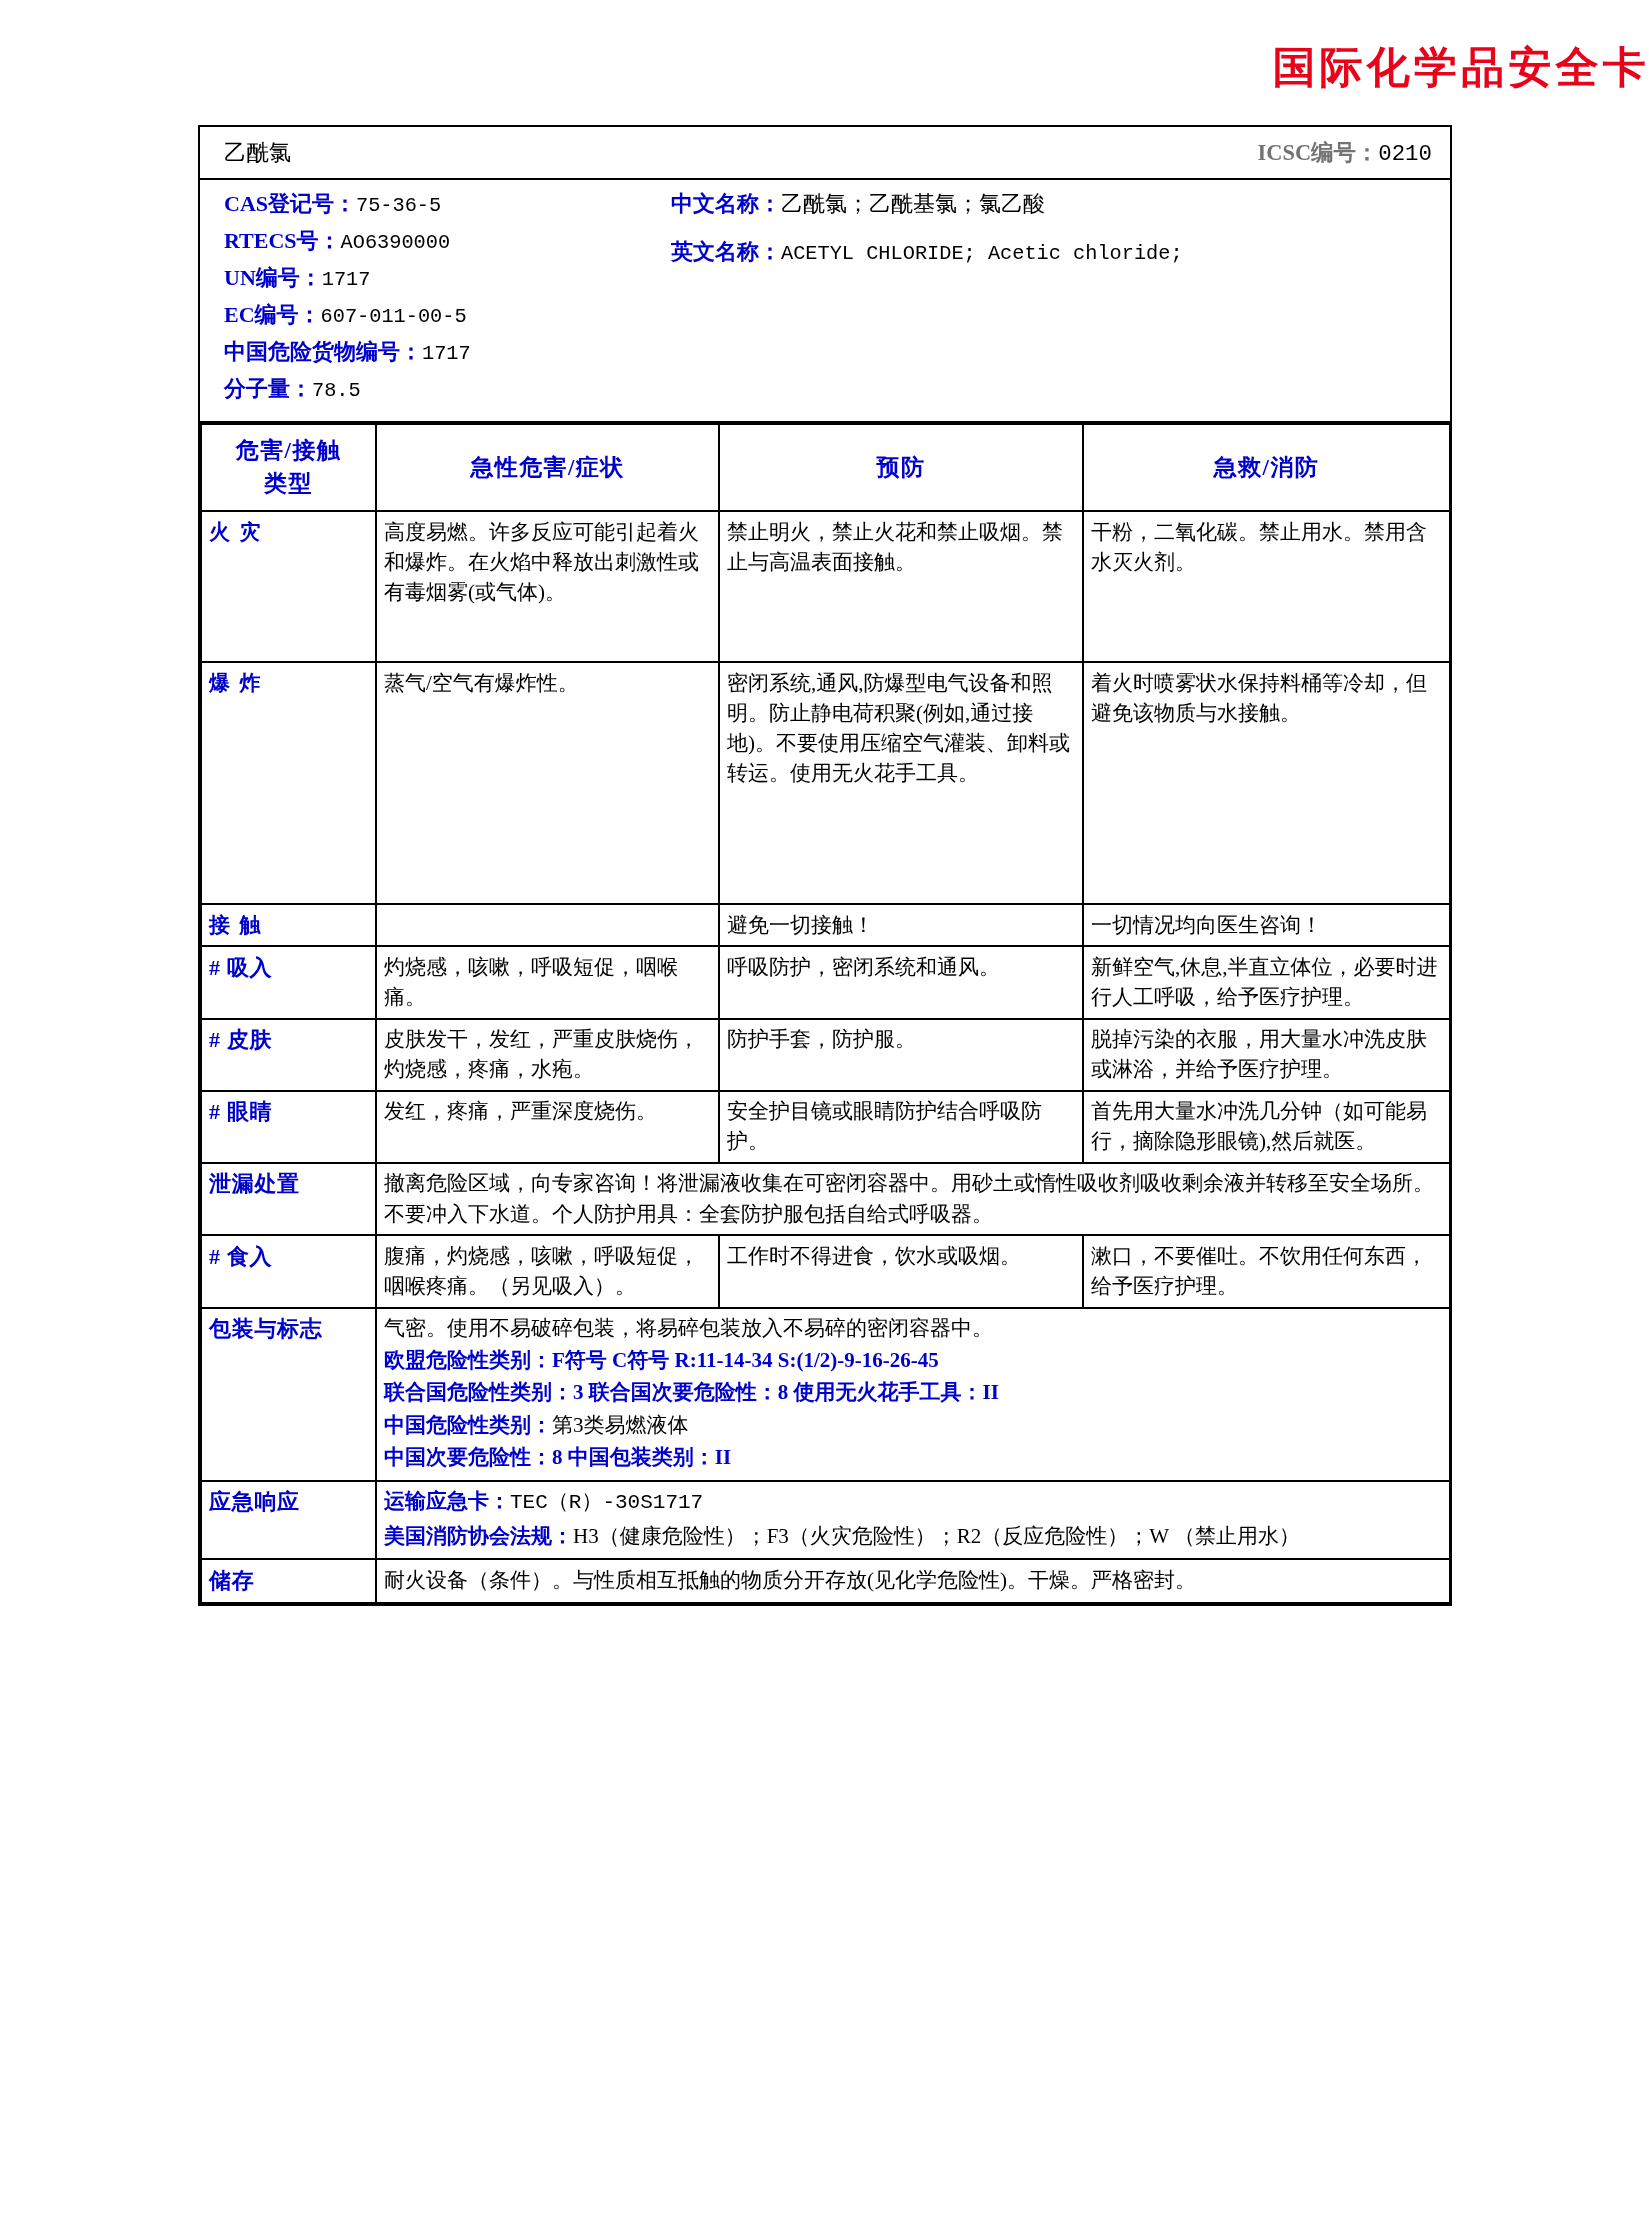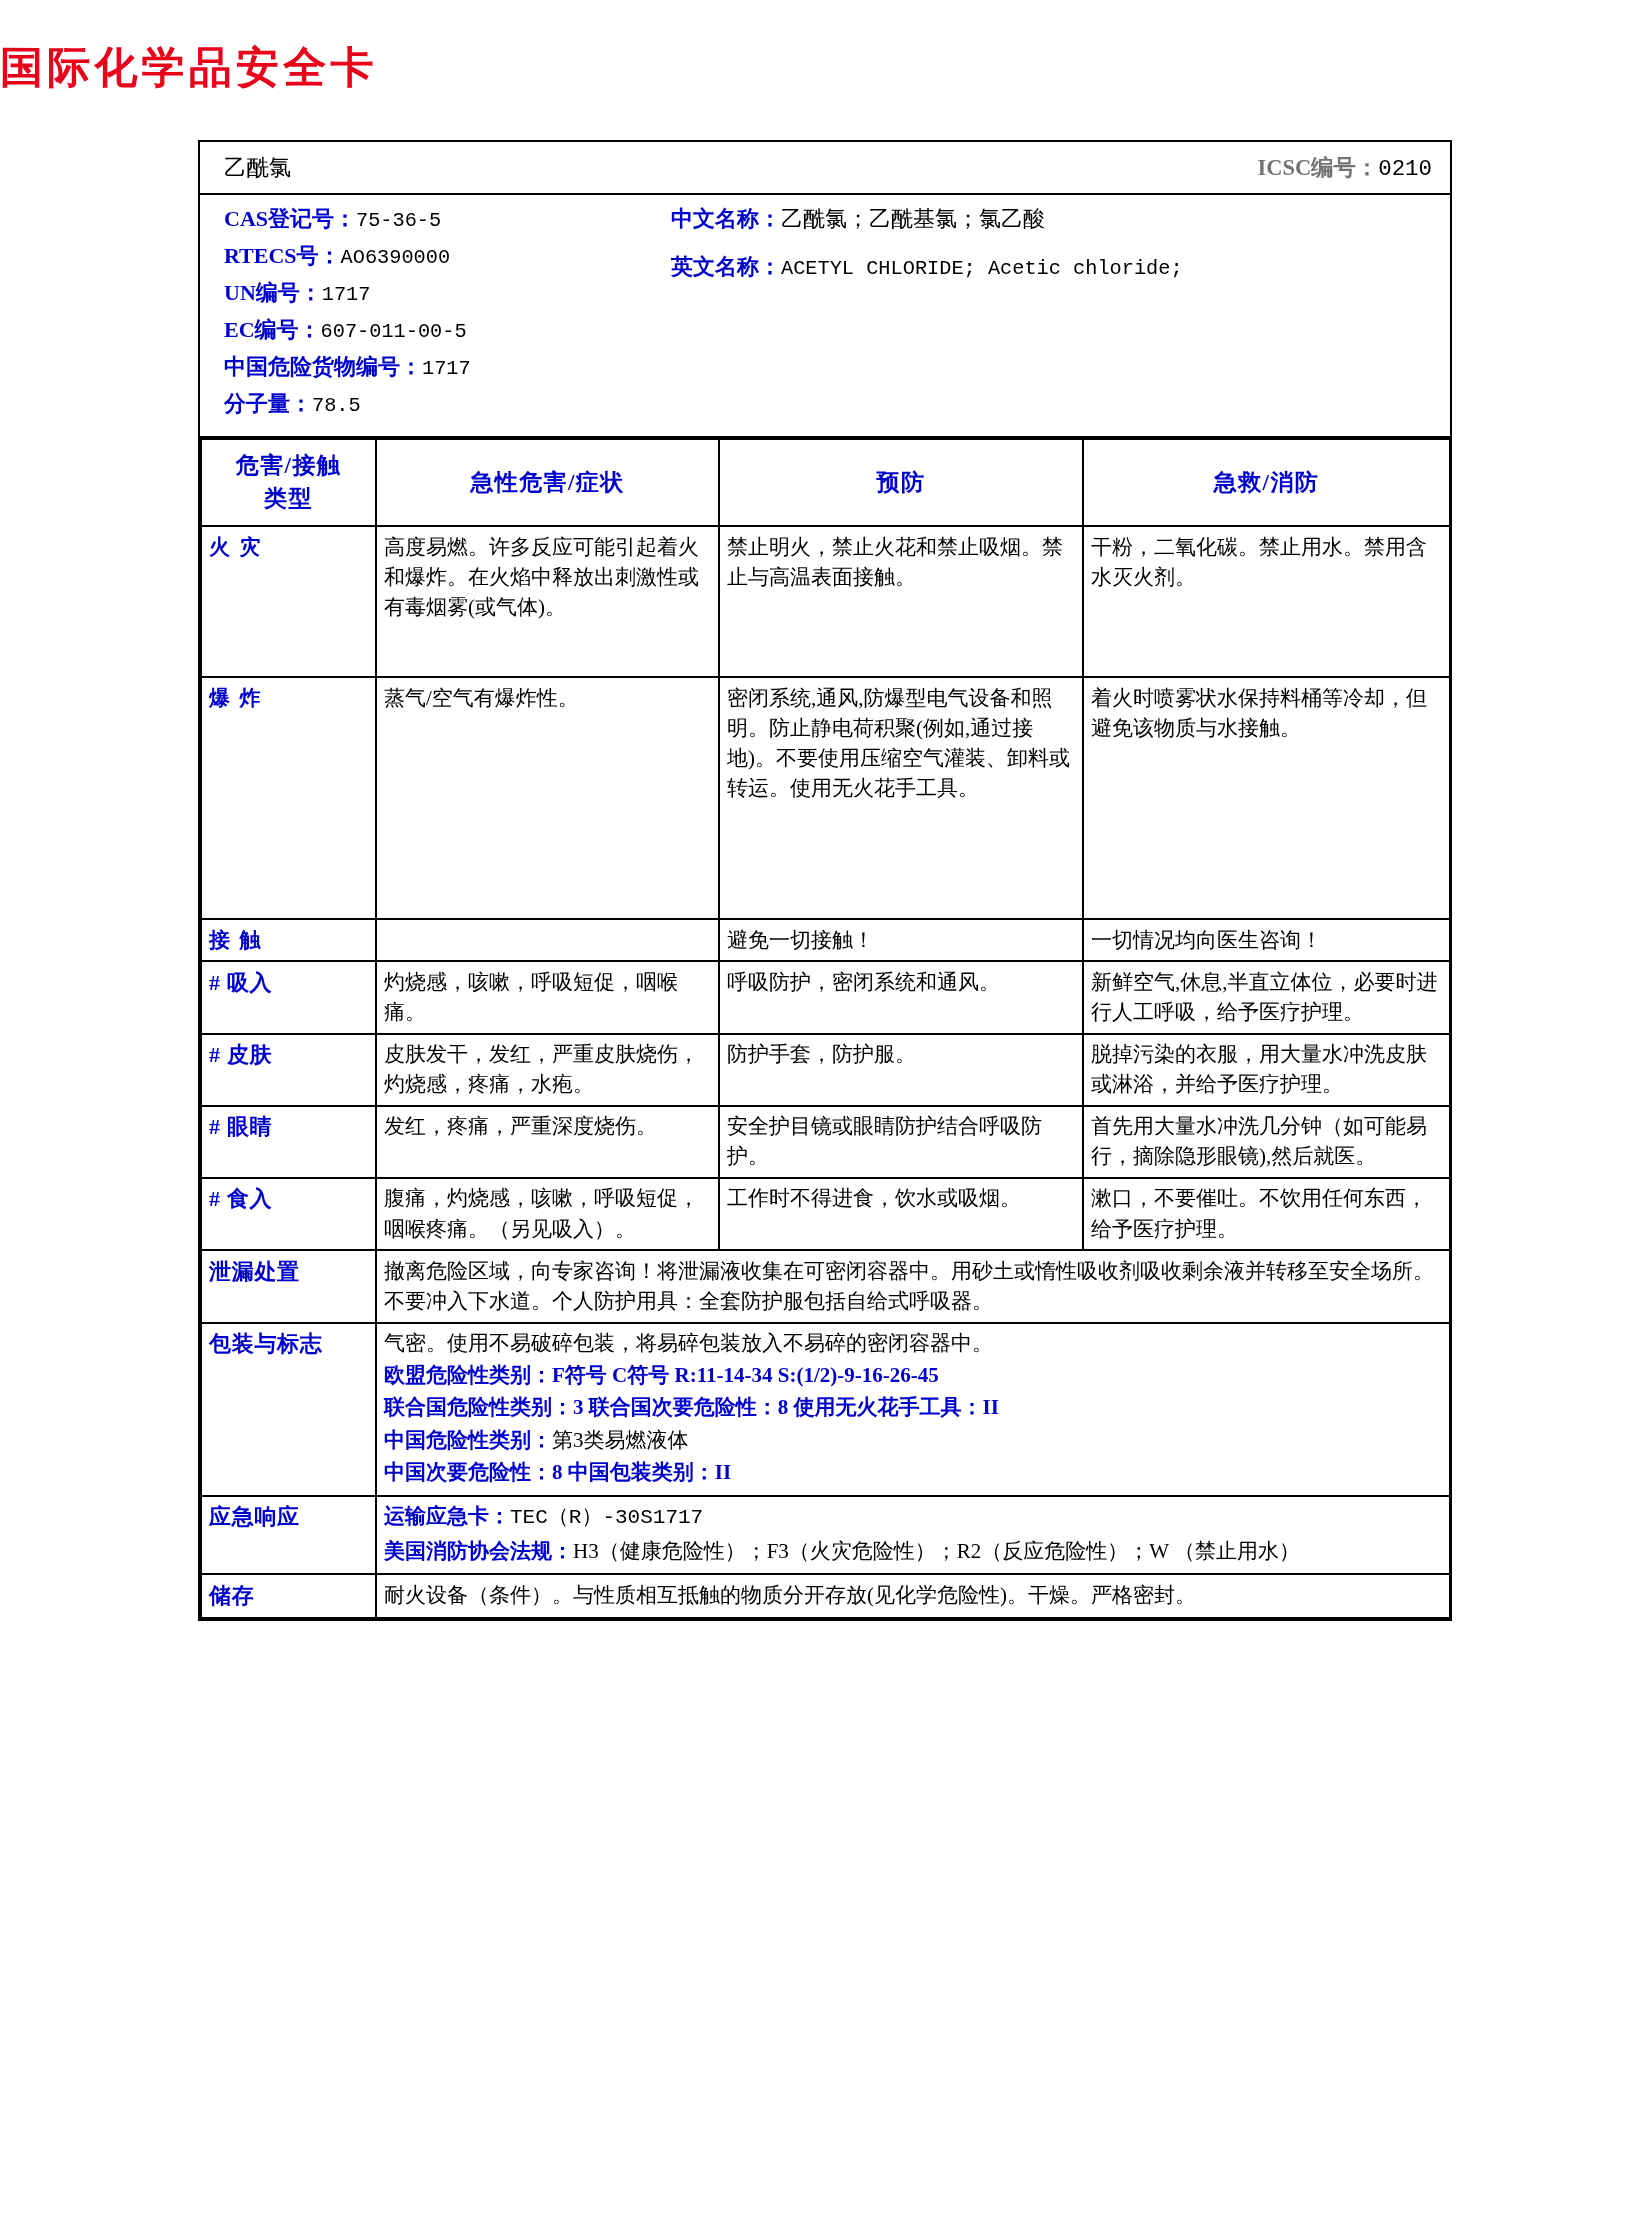--- a/index.html
+++ b/index.html
@@ -11,27 +11,27 @@
     width: 1650px;
     font-family: "Liberation Serif", "DejaVu Serif", serif;
     color: #000000;
   }
   .page {
     width: 1650px;
     box-sizing: border-box;
     padding: 0;
   }
   .doc-title {
-    text-align: left;
+    text-align: right;
     color: #e8031b;
     font-family: "DejaVu Sans", "Liberation Sans", sans-serif;
     font-weight: bold;
     font-size: 43px;
     letter-spacing: 4.2px;
-    margin: 39px 0 43px 0;
+    margin: 39px 0 28px 0;
   }
   .card {
     width: 1254px;
     margin: 0 auto;
     border: 2.8px solid #000000;
     box-sizing: border-box;
   }
 
   
   .hdr {
@@ -201,28 +201,28 @@
           <td class="body">防护手套，防护服。</td>
           <td class="body">脱掉污染的衣服，用大量水冲洗皮肤或淋浴，并给予医疗护理。</td>
         </tr>
         <tr>
           <td class="rowlabel small"># 眼睛</td>
           <td class="body">发红，疼痛，严重深度烧伤。</td>
           <td class="body">安全护目镜或眼睛防护结合呼吸防护。</td>
           <td class="body">首先用大量水冲洗几分钟（如可能易行，摘除隐形眼镜),然后就医。</td>
         </tr>
         <tr>
+          <td class="rowlabel small">泄漏处置</td>
+          <td class="body" colspan="3">撤离危险区域，向专家咨询！将泄漏液收集在可密闭容器中。用砂土或惰性吸收剂吸收剩余液并转移至安全场所。不要冲入下水道。个人防护用具：全套防护服包括自给式呼吸器。</td>
+        </tr>
+        <tr>
           <td class="rowlabel small"># 食入</td>
           <td class="body">腹痛，灼烧感，咳嗽，呼吸短促，咽喉疼痛。（另见吸入）。</td>
           <td class="body">工作时不得进食，饮水或吸烟。</td>
           <td class="body">漱口，不要催吐。不饮用任何东西，给予医疗护理。</td>
-        </tr>
-        <tr>
-          <td class="rowlabel small">泄漏处置</td>
-          <td class="body" colspan="3">撤离危险区域，向专家咨询！将泄漏液收集在可密闭容器中。用砂土或惰性吸收剂吸收剩余液并转移至安全场所。不要冲入下水道。个人防护用具：全套防护服包括自给式呼吸器。</td>
         </tr>
         <tr>
           <td class="rowlabel small">包装与标志</td>
           <td class="body" colspan="3">
             <div class="pkg-line">气密。使用不易破碎包装，将易碎包装放入不易碎的密闭容器中。</div>
             <div class="pkg-line"><span class="pkg-lbl">欧盟危险性类别：</span><span class="pkg-lbl">F符号 C符号  R:11-14-34  S:(1/2)-9-16-26-45</span></div>
             <div class="pkg-line"><span class="pkg-lbl">联合国危险性类别：</span><span class="pkg-lbl">3</span><span>&nbsp;</span><span class="pkg-lbl">联合国次要危险性：</span><span class="pkg-lbl">8</span><span>&nbsp;</span><span class="pkg-lbl">使用无火花手工具：</span><span class="pkg-lbl">II</span></div>
             <div class="pkg-line"><span class="pkg-lbl">中国危险性类别：</span><span>第3类易燃液体</span></div>
             <div class="pkg-line"><span class="pkg-lbl">中国次要危险性：</span><span class="pkg-lbl">8</span><span>&nbsp;</span><span class="pkg-lbl">中国包装类别：</span><span class="pkg-lbl">II</span></div>
           </td>

